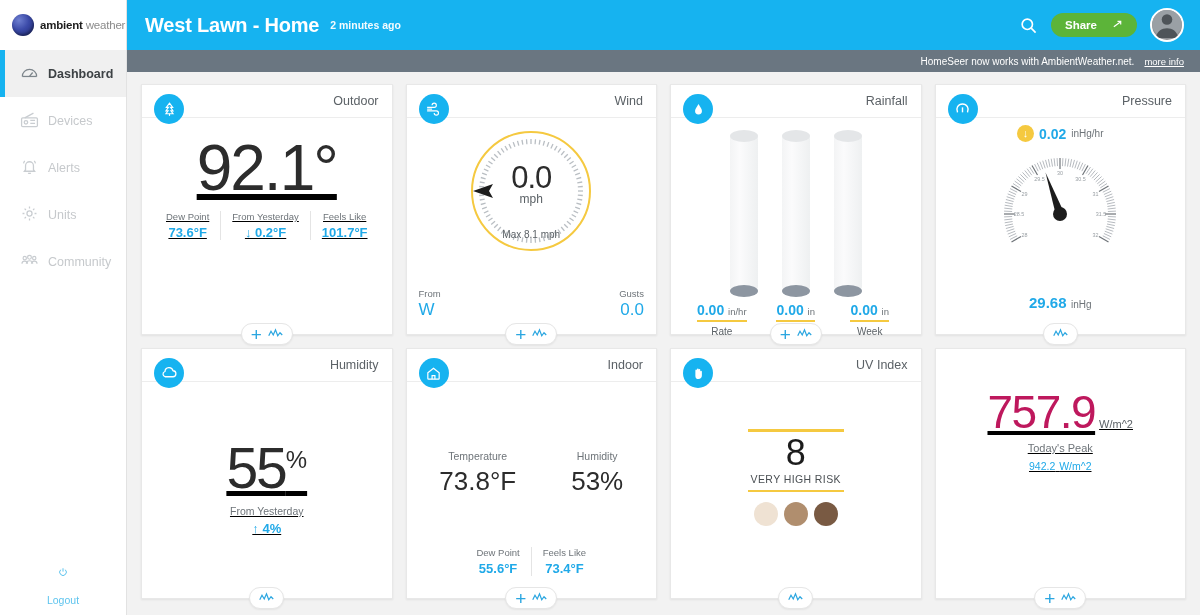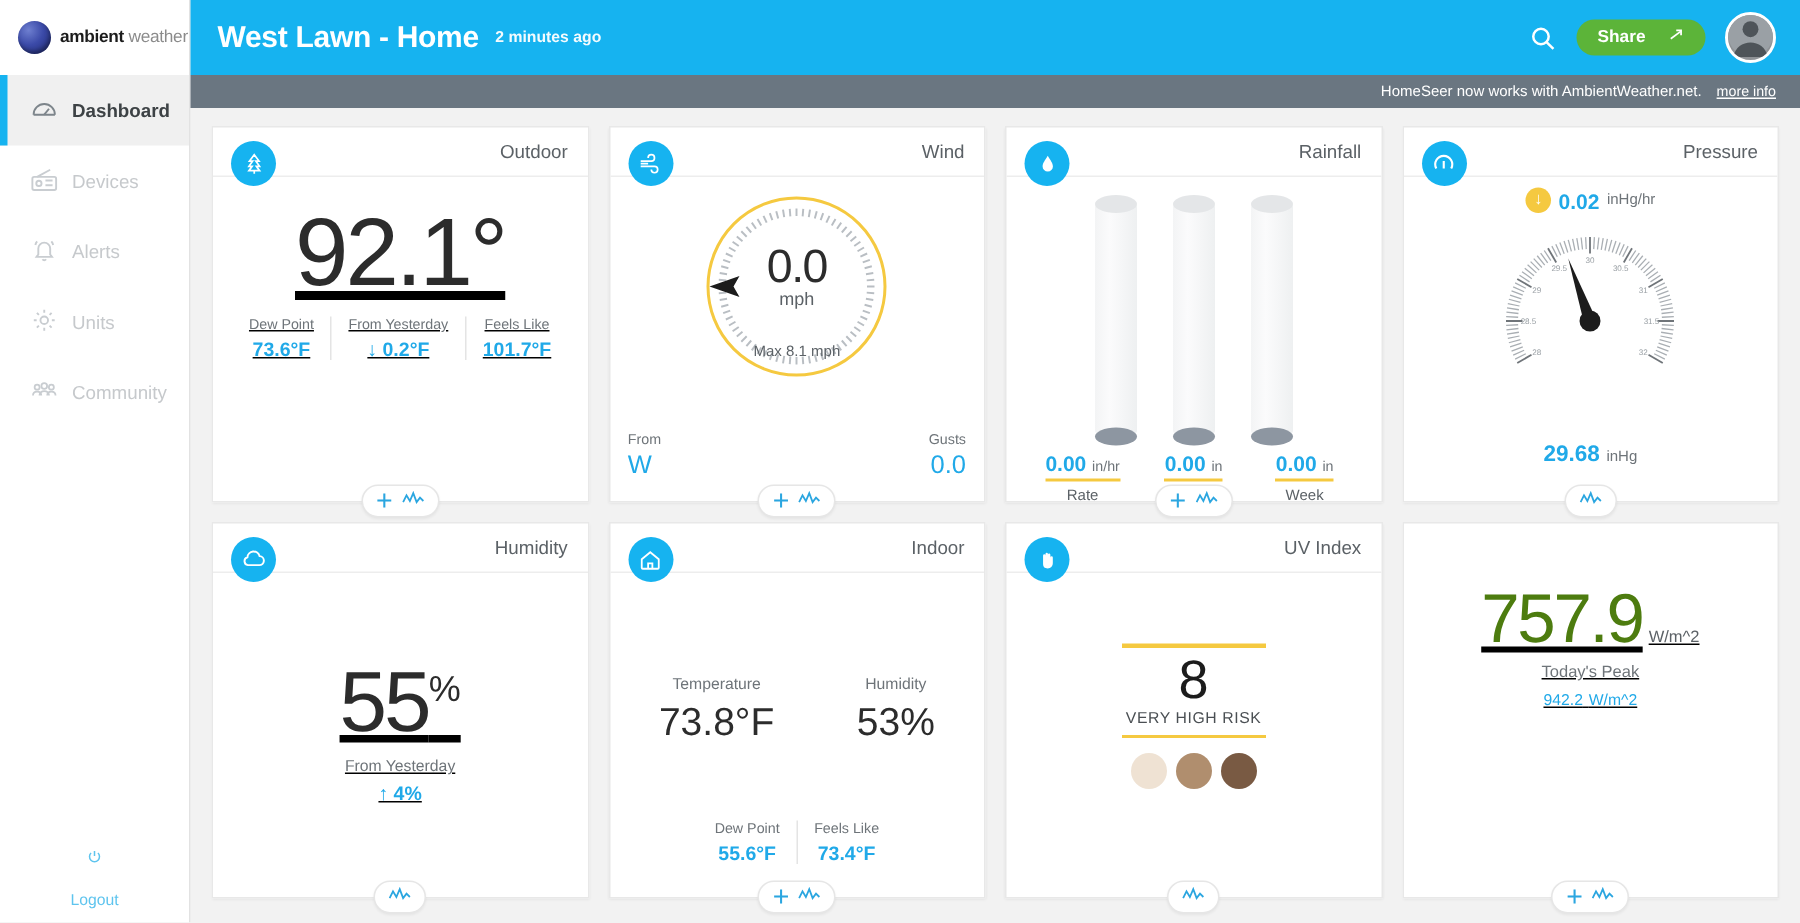--- a/index.html
+++ b/index.html
@@ -188,21 +188,21 @@
   
   .uv-wrap { display: flex; flex-direction: column; align-items: center; padding-top: 47px; }
   .uv-rule { width: 96px; height: 2.5px; background: #f5c940; }
   .uv-num { font-size: 36px; color: #1c1c1c; line-height: 1.15; }
   .uv-risk { font-size: 10.5px; color: #4a4f53; letter-spacing: .4px; margin-bottom: 5px; }
   .uv-dots { display: flex; gap: 6px; margin-top: 10px; }
   .uv-dot { width: 24px; height: 24px; border-radius: 50%; }
 
   
   .solar-main { display: flex; align-items: baseline; justify-content: center; }
-  .solar-num { font-size: 46px; color: #4d7c0f; letter-spacing: -1.5px; line-height: 1; }
+  .solar-num { font-size: 46px; color: #be185d; letter-spacing: -1.5px; line-height: 1; }
   .solar-unit { font-size: 11px; color: #5b6166; margin-left: 4px; }
   .solar-sub { font-size: 11px; color: #6e7479; margin-top: 7px; }
   .solar-peak { font-size: 14px; color: #20a9e8; font-weight: bold; margin-top: 3px; }
   .solar-peak span { font-size: 10.5px; font-weight: normal; }
   .pt-60 { padding-top: 58px; }
   .pt-46 { padding-top: 40px; }
 </style>
 </head>
 <body>
 

